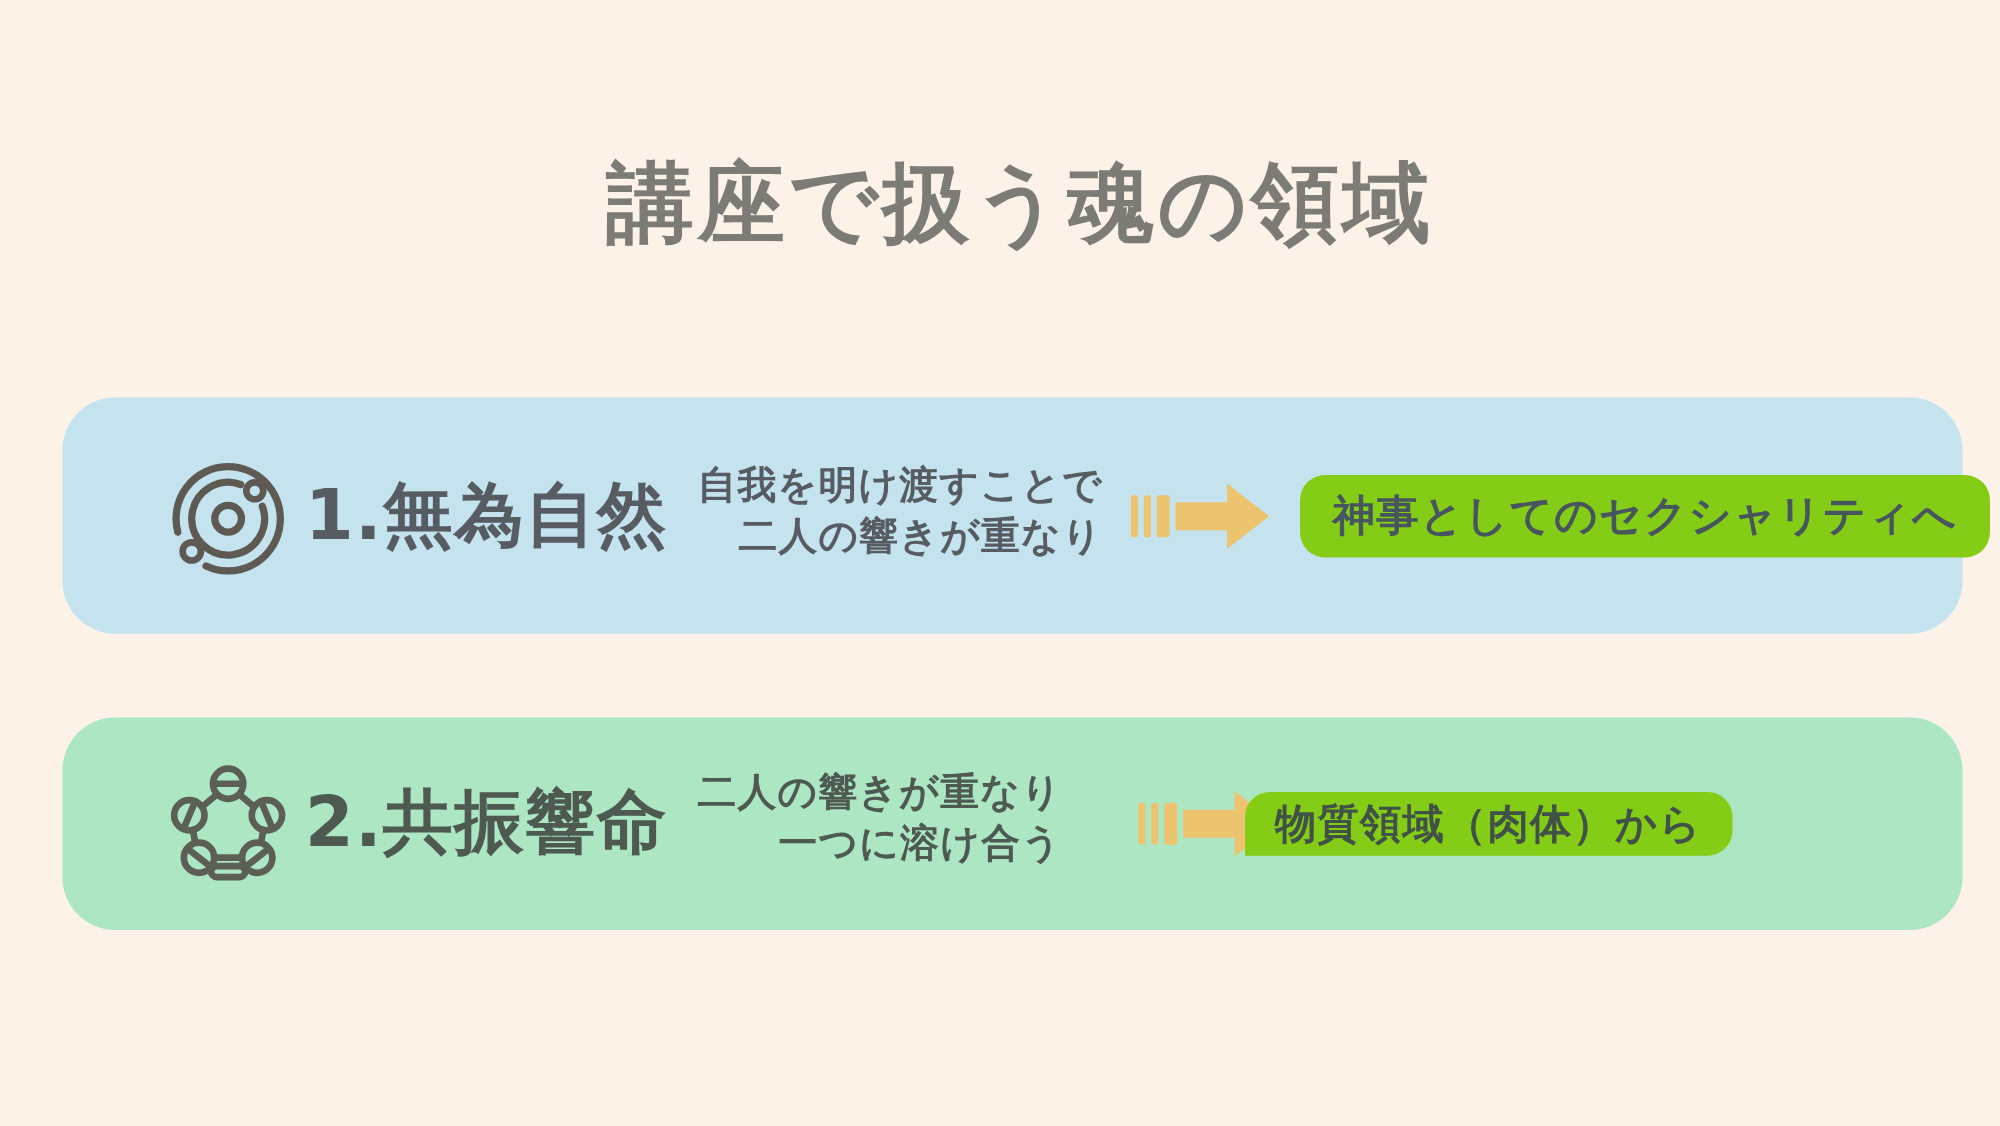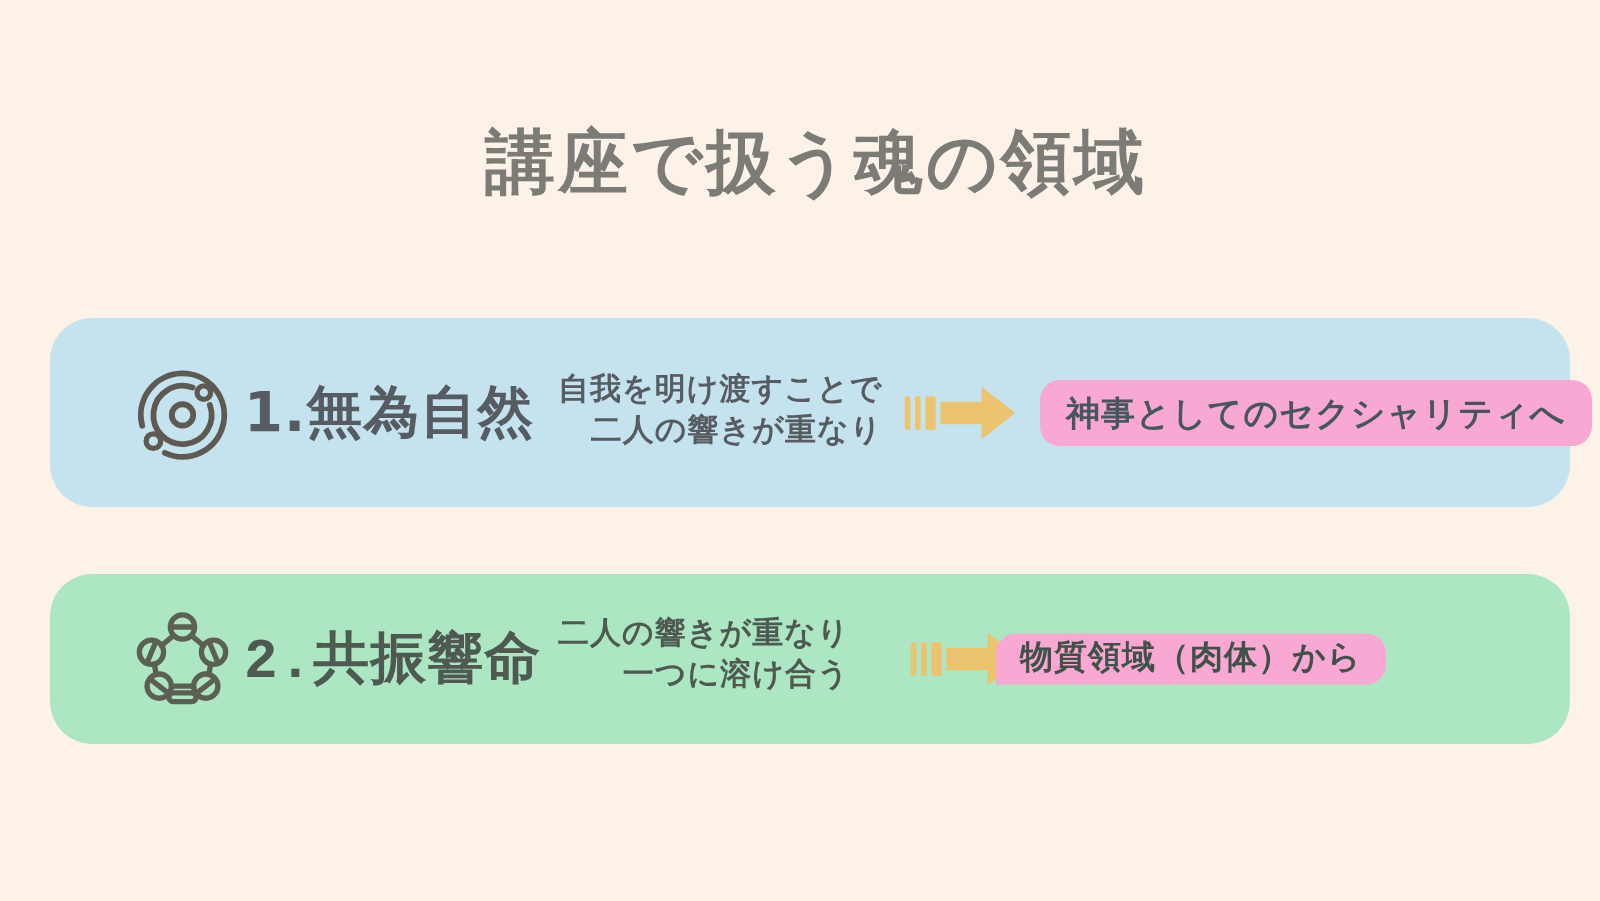--- a/index.html
+++ b/index.html
@@ -13,21 +13,21 @@
     position:absolute;top:100px;left:0;width:1600px;
     text-align:center;margin:16px;
     font-size:70px;font-weight:800;letter-spacing:3px;
     color:#7c7b76;
   }
   .band{
     position:absolute;left:50px;width:1520px;height:189px;
     border-radius:42px;
   }
   .band1{top:318px;background:#c4e3ef;}
-  .band2{top:574px;height:170px;background:#ace6c3;font-family:Liberation Mono, monospace;}
+  .band2{top:574px;height:170px;background:#ace6c3;}
   .icon{
     position:absolute;left:84px;top:50%;transform:translateY(-50%);
     width:97px;height:97px;display:block;
   }
   .icon svg{width:100%;height:100%;display:block;}
   .heading{
     position:absolute;left:194px;top:50%;transform:translateY(-50%);
     margin:0;font-size:56px;font-weight:800;letter-spacing:1px;
     white-space:nowrap;
   }
@@ -44,21 +44,21 @@
     width:118px;height:60px;display:block;
   }
   .band2 .arrow{left:858px;}
   .arrow svg{width:100%;height:100%;display:block;}
   .result{
     position:absolute;top:50%;transform:translateY(-50%);
   }
   .band1 .result{left:990px;}
   .band2 .result{left:946px;}
   .hl{
-    display:table;background:#f9a8d4;
+    display:table;background:#84cc16;
     font-weight:bold;white-space:nowrap;letter-spacing:1px;
   }
   .band1 .hl{
     font-size:34px;line-height:66px;padding:0 26px;
     border-radius:20px;color:#46555e;
   }
   .band2 .hl{
     font-size:33px;line-height:51px;padding:0 24px;color:#405247;
   }
   .band2 .hl.first{border-radius:20px 20px 20px 0;}

